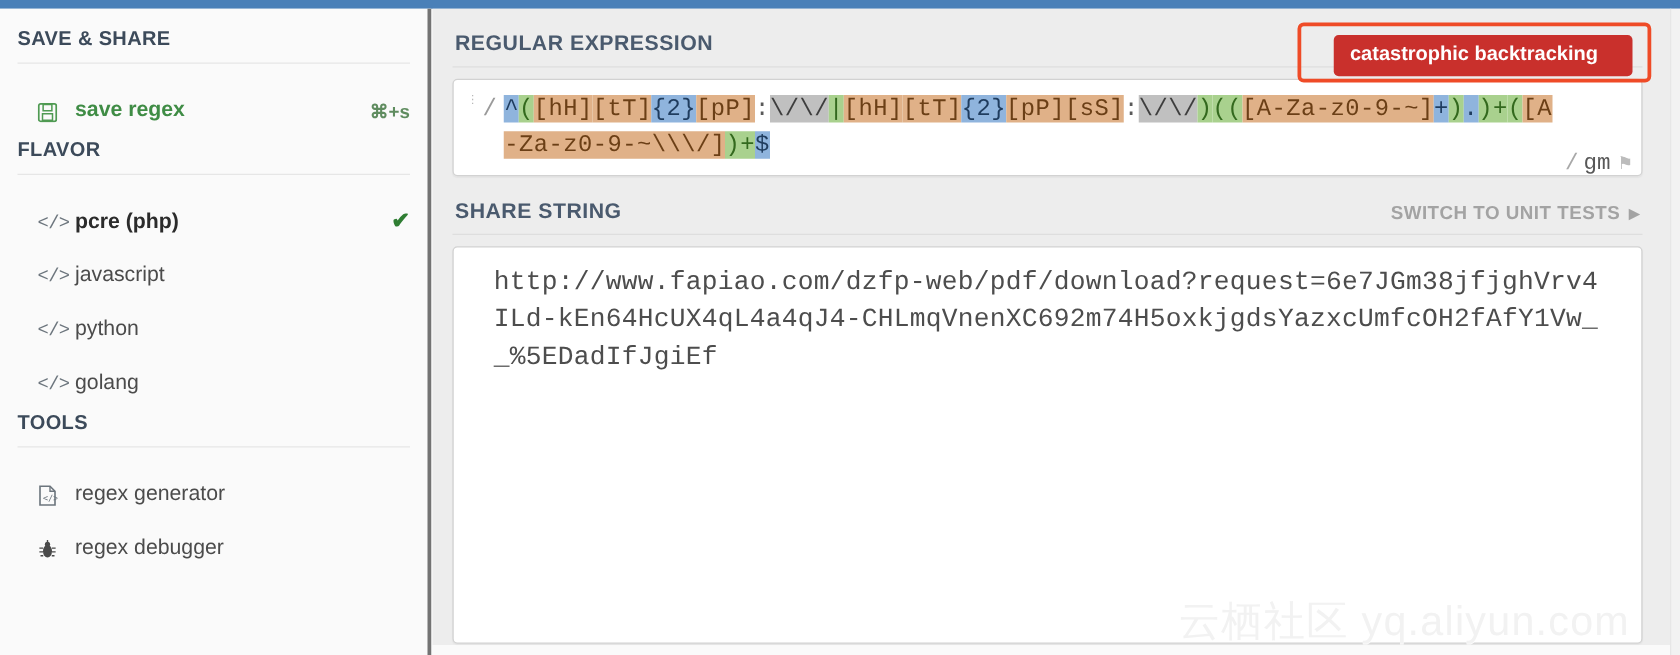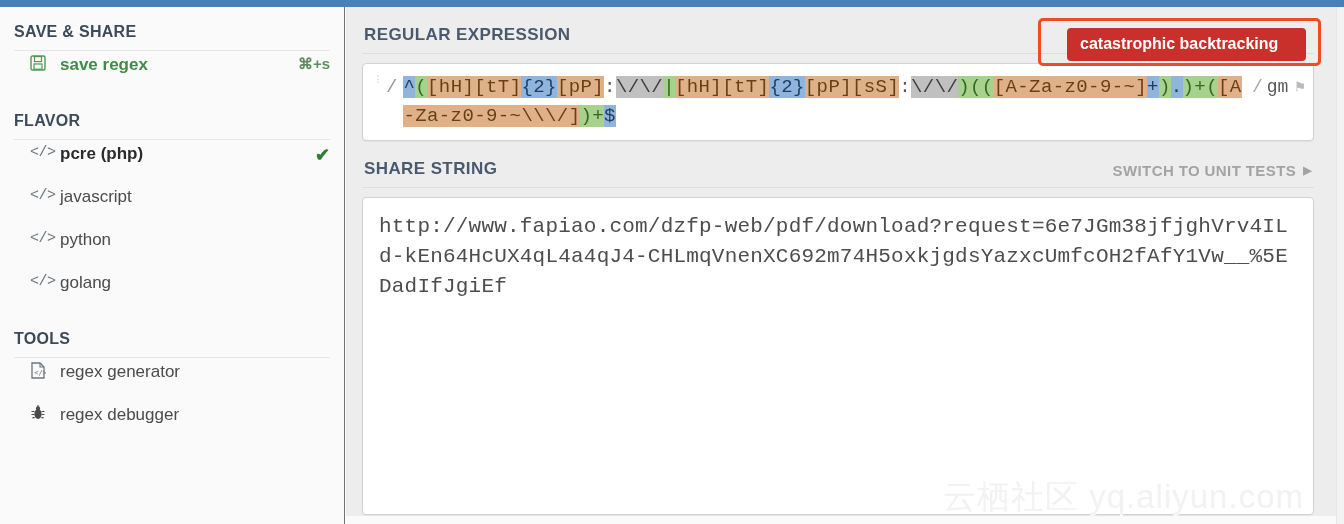--- a/index.html
+++ b/index.html
@@ -28,38 +28,38 @@
     background: #4a80b8;
   }
 
   
   .sidebar {
     position: absolute;
     top: 7px; left: 0;
     width: 345px;
     height: 517px;
     background: #fafafa;
-    border-right: 1px solid #737373;
+    border-right: 3px solid #737373;
     padding: 0 14px;
   }
 
   .section-head {
     font-size: 16px;
     font-weight: bold;
     color: #3c4a5a;
     letter-spacing: 0.3px;
     padding: 16px 0 9px 0;
     border-bottom: 1px solid #e6e6e6;
     margin: 0 0 4px 0;
   }
   .section-head.tight { padding-top: 14px; }
 
   .side-row {
     display: flex;
-    align-items: flex-start;
+    align-items: flex-end;
     height: 43px;
     padding-left: 16px;
     font-size: 17px;
     color: #4b4b4b;
     cursor: pointer;
   }
   .side-row .ic {
     width: 30px;
     flex: 0 0 30px;
     font-size: 15px;
@@ -172,41 +172,42 @@
   }
 
   .flags {
     flex: 0 0 auto;
     font-family: "Liberation Mono", monospace;
     font-size: 18px;
     color: #585858;
     line-height: 29px;
     padding-left: 10px;
     white-space: nowrap;
+    margin-top: 44px;
   }
   .flags .fs { color: #a8a8a8; padding-right: 4px; }
   .flag-ic { color: #bcbcbc; font-size: 16px; padding-left: 7px; }
 
   
   .t-anchor  { background: #8fb4dd; color: #1f3c5e; }
   .t-group   { background: #a9d18e; color: #33691e; }
   .t-class   { background: #e0b188; color: #6b3f16; }
   .t-quant   { background: #8fb4dd; color: #1f3c5e; }
   .t-literal { background: #c0c0c0; color: #3d3d3d; }
   .t-plain   { background: transparent; color: #5a5a5a; }
   .t-dot     { background: #8fb4dd; color: #1f3c5e; }
 
   
   .test-box {
     margin-top: 9px;
     background: #ffffff;
     border: 1px solid #d2d2d2;
     border-radius: 4px;
     height: 318px;
-    padding: 14px 16px;
+    padding: 14px 32px;
     box-shadow: 0 1px 1px rgba(0,0,0,0.04);
     overflow: hidden;
   }
   .test-text {
     font-family: "Liberation Mono", monospace;
     font-size: 21px;
     line-height: 30px;
     color: #4d4d4d;
     white-space: pre-wrap;
     word-break: break-all;

